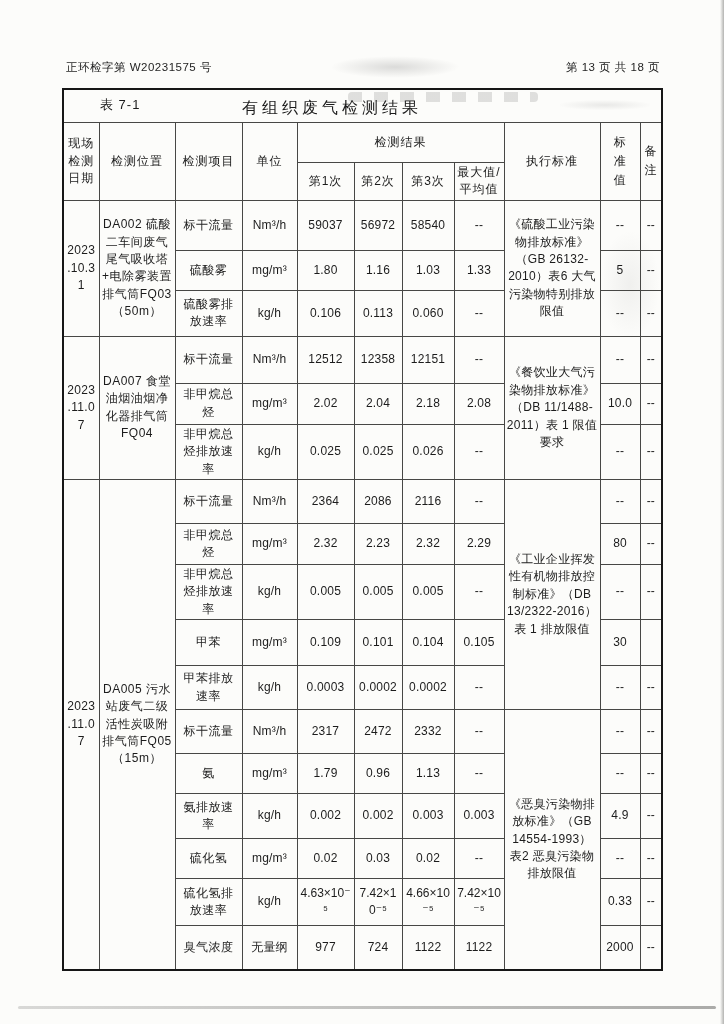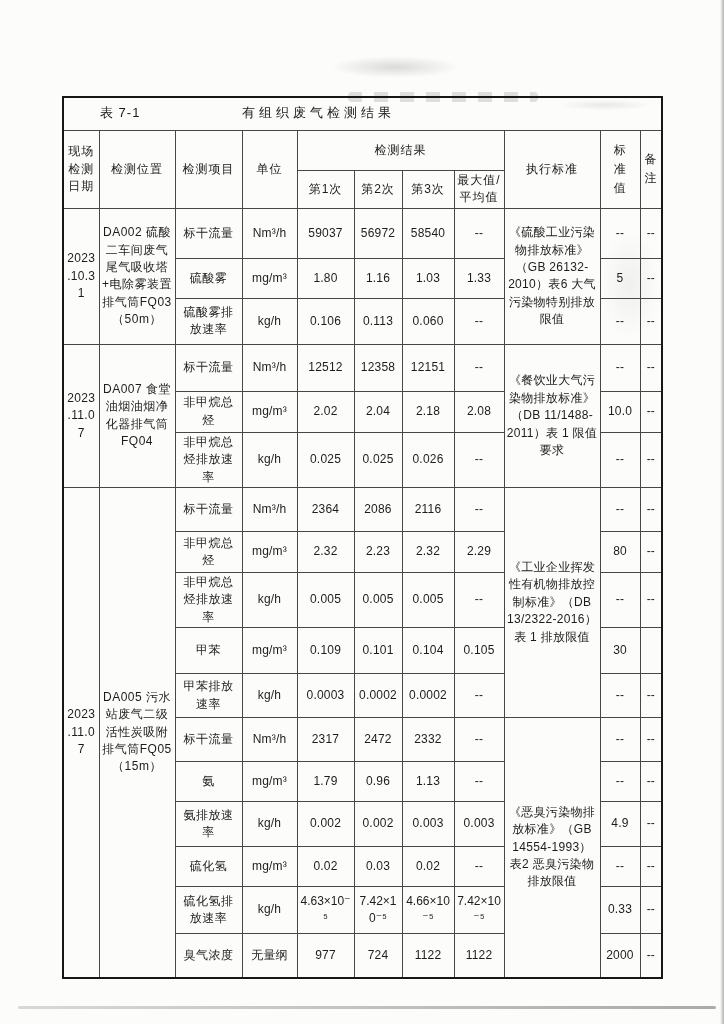--- a/index.html
+++ b/index.html
@@ -30,49 +30,52 @@
   .doc-header {
     position:absolute; left:66px; top:60px; width:594px;
     display:flex; justify-content:space-between;
     font-size:11.5px; letter-spacing:0.5px; color:#242424;
   }
 
   .table-wrap { position:absolute; left:62px; top:88px; width:599px; }
   table.report {
     border-collapse:collapse; table-layout:fixed; width:599px;
     border:2.5px solid #161616;
-    margin-top:8px;
   }
   table.report td {
     border:1px solid #474745;
     text-align:center; vertical-align:middle;
     font-size:12px; line-height:1.45;
     padding:1px 2px; color:#1c1c1c;
     overflow:hidden; word-break:break-word;
   }
   td.title-cell {
     height:30px; text-align:left; position:relative;
     border-bottom:1px solid #474745;
   }
   .tbl-label { position:absolute; left:36px; top:6px; font-size:13px; letter-spacing:1px; }
-  .tbl-title { position:absolute; left:178px; top:6px; font-size:13px; letter-spacing:4px; }
+  .tbl-title { position:absolute; left:178px; top:6px; font-size:16px; letter-spacing:4px; }
   td.hdr { font-size:12px; letter-spacing:1px; }
   .vtext { display:inline-block; width:1.05em; word-break:break-all; line-height:1.6; }
   td.datec { word-break:break-all; letter-spacing:0.3px; }
   td.locc  { padding:2px 3px; letter-spacing:0.5px; }
   td.stdc  { padding:2px 3px; letter-spacing:0.3px; line-height:1.55; }
   td.num   { font-size:12.5px; letter-spacing:0.2px; }
   td.sci   { font-size:11.5px; word-break:break-all; }
   td.itemc { letter-spacing:0.5px; }
 </style>
 </head>
 <body>
 
 <div class="page">
 
+  <div class="doc-header">
+    <span>正环检字第 W20231575 号</span>
+    <span>第 13 页 共 18 页</span>
+  </div>
 
   <div class="artifact a1"></div>
   <div class="artifact a2"></div>
   <div class="artifact a3"></div>
   <div class="artifact a4"></div>
 
   <div class="table-wrap">
     <table class="report">
       <colgroup>
         <col style="width:36px">

